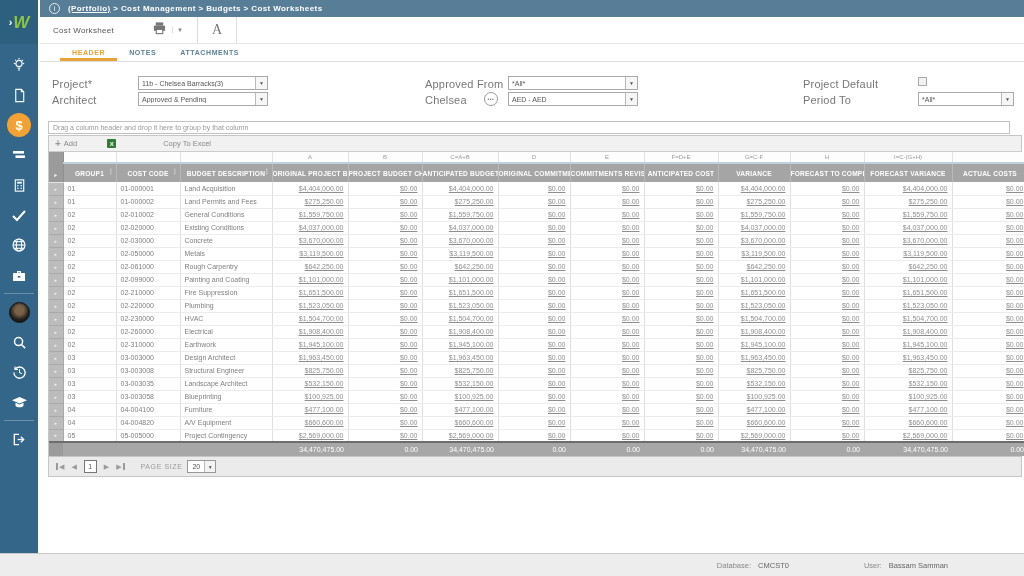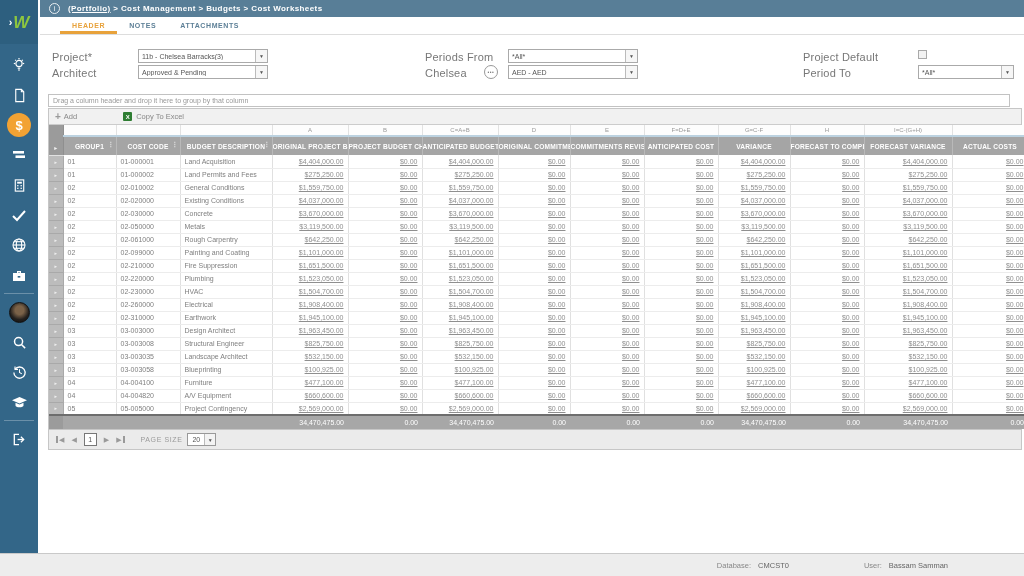--- a/index.html
+++ b/index.html
@@ -60,21 +60,21 @@
   .chk { position:absolute; width:9px; height:9px; border:1px solid #a9a9a9; background:#f2f2f2; cursor:pointer; }
 
   
   .hint-bar { margin:0 14px 0 8px; border:1px solid #c2c2c2; height:13px; line-height:11px;
               font-size:7px; color:#999; padding-left:4px; background:#fff; }
   .grid-box { margin:1px 2px 0 8px; border:1px solid #c6c6c6; }
   .grid-toolbar { height:16px; background:#f1f1f1; border-bottom:1px solid #ccc;
                   display:flex; align-items:center; font-size:7.5px; color:#888; }
   .add-btn { display:flex; align-items:center; margin-left:6px; cursor:pointer; }
   .plus-ic { font-size:10px; font-weight:bold; color:#9a9a9a; margin-right:3px; line-height:10px; }
-  .excel-btn { display:flex; align-items:center; margin-left:46px; cursor:pointer; }
+  .excel-btn { display:flex; align-items:center; margin-left:30px; cursor:pointer;gap:43px; }
   .excel-ic { width:9px; height:9px; background:#2e7d32; color:#fff; font-size:6px; font-weight:bold;
               display:flex; align-items:center; justify-content:center; margin-right:4px; border-radius:1px; }
 
   table.grid { width:100%; border-collapse:collapse; table-layout:fixed; }
   .formula-row th { height:11px; background:#fdfdfd; font-size:6px; font-weight:normal; color:#999;
                     border-right:1px solid #e2e2e2; border-bottom:1px solid #e2e2e2; text-align:center;
                     overflow:hidden; white-space:nowrap; }
   .name-row th { height:19px; background:#a5a5a5; color:#fff; font-size:6.6px; font-weight:bold;
                  letter-spacing:.2px; border-right:1px solid #b9b9b9; border-top:2px solid #bcd2e0;
                  text-align:center; overflow:hidden; white-space:nowrap; position:relative; cursor:pointer; }
@@ -237,40 +237,55 @@
     </div>
   </div>
 </div>
 
 <div class="main">
   <div class="topbar">
     <span class="info-ic">i</span>
     <span class="crumb"><span class="plink">(Portfolio)</span><span> &gt; Cost Management &gt; Budgets &gt; Cost Worksheets</span></span>
   </div>
 
+  <div class="toolbar">
+    <span class="tb-title">Cost Worksheet</span>
+    <span class="print-group">
+      <span>
+        <svg width="15" height="14" viewBox="0 0 16 15" fill="none" stroke="#777" stroke-width="1.2">
+          <rect x="4" y="1.5" width="8" height="3.5" fill="#777" stroke="none"></rect>
+          <rect x="2" y="5" width="12" height="5.5" fill="#777" stroke="none"></rect>
+          <rect x="4.5" y="9" width="7" height="4.5" fill="#fff" stroke="#777"></rect>
+        </svg></span>
+      <span class="print-caret">▼</span>
+    </span>
+    <span class="tb-sep"></span>
+    <span class="font-btn">A</span>
+    <span class="tb-sep"></span>
+  </div>
 
   <div class="tabs">
     <span class="tab active">HEADER</span>
     <span class="tab">NOTES</span>
     <span class="tab">ATTACHMENTS</span>
   </div>
 
   <div class="form-area">
     <span class="f-label" style="left:12px; top:16px">Project*</span>
     <div class="f-field" style="left:98px; top:14px; width:130px">
       <span class="f-val">11b - Chelsea Barracks(3)</span>
       <span class="f-caret">▼</span>
     </div>
     <span class="f-label" style="left:12px; top:32px">Architect</span>
     <div class="f-field" style="left:98px; top:30px; width:130px">
       <span class="f-val">Approved &amp; Pending</span>
       <span class="f-caret">▼</span>
     </div>
 
-    <span class="f-label" style="left:385px; top:16px">Periods From</span>
+    <span class="f-label" style="left:385px; top:16px">Approved From</span>
     <div class="f-field" style="left:468px; top:14px; width:130px">
       <span class="f-val">*All*</span>
       <span class="f-caret">▼</span>
     </div>
     <span class="f-label" style="left:385px; top:32px">Chelsea</span>
     <span class="dots-btn" style="left:444px; top:30px">•••</span>
     <div class="f-field" style="left:468px; top:30px; width:130px">
       <span class="f-val">AED - AED</span>
       <span class="f-caret">▼</span>
     </div>

